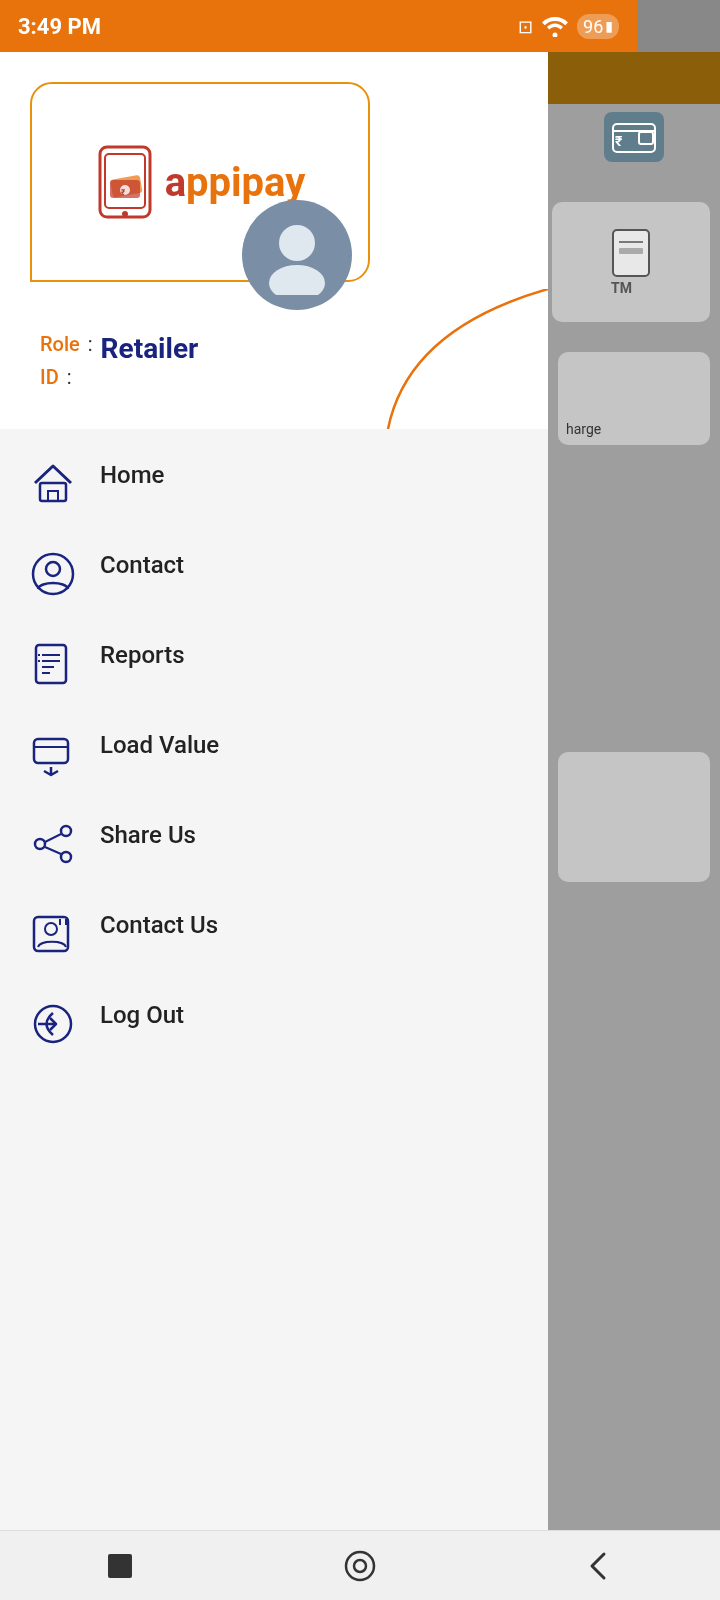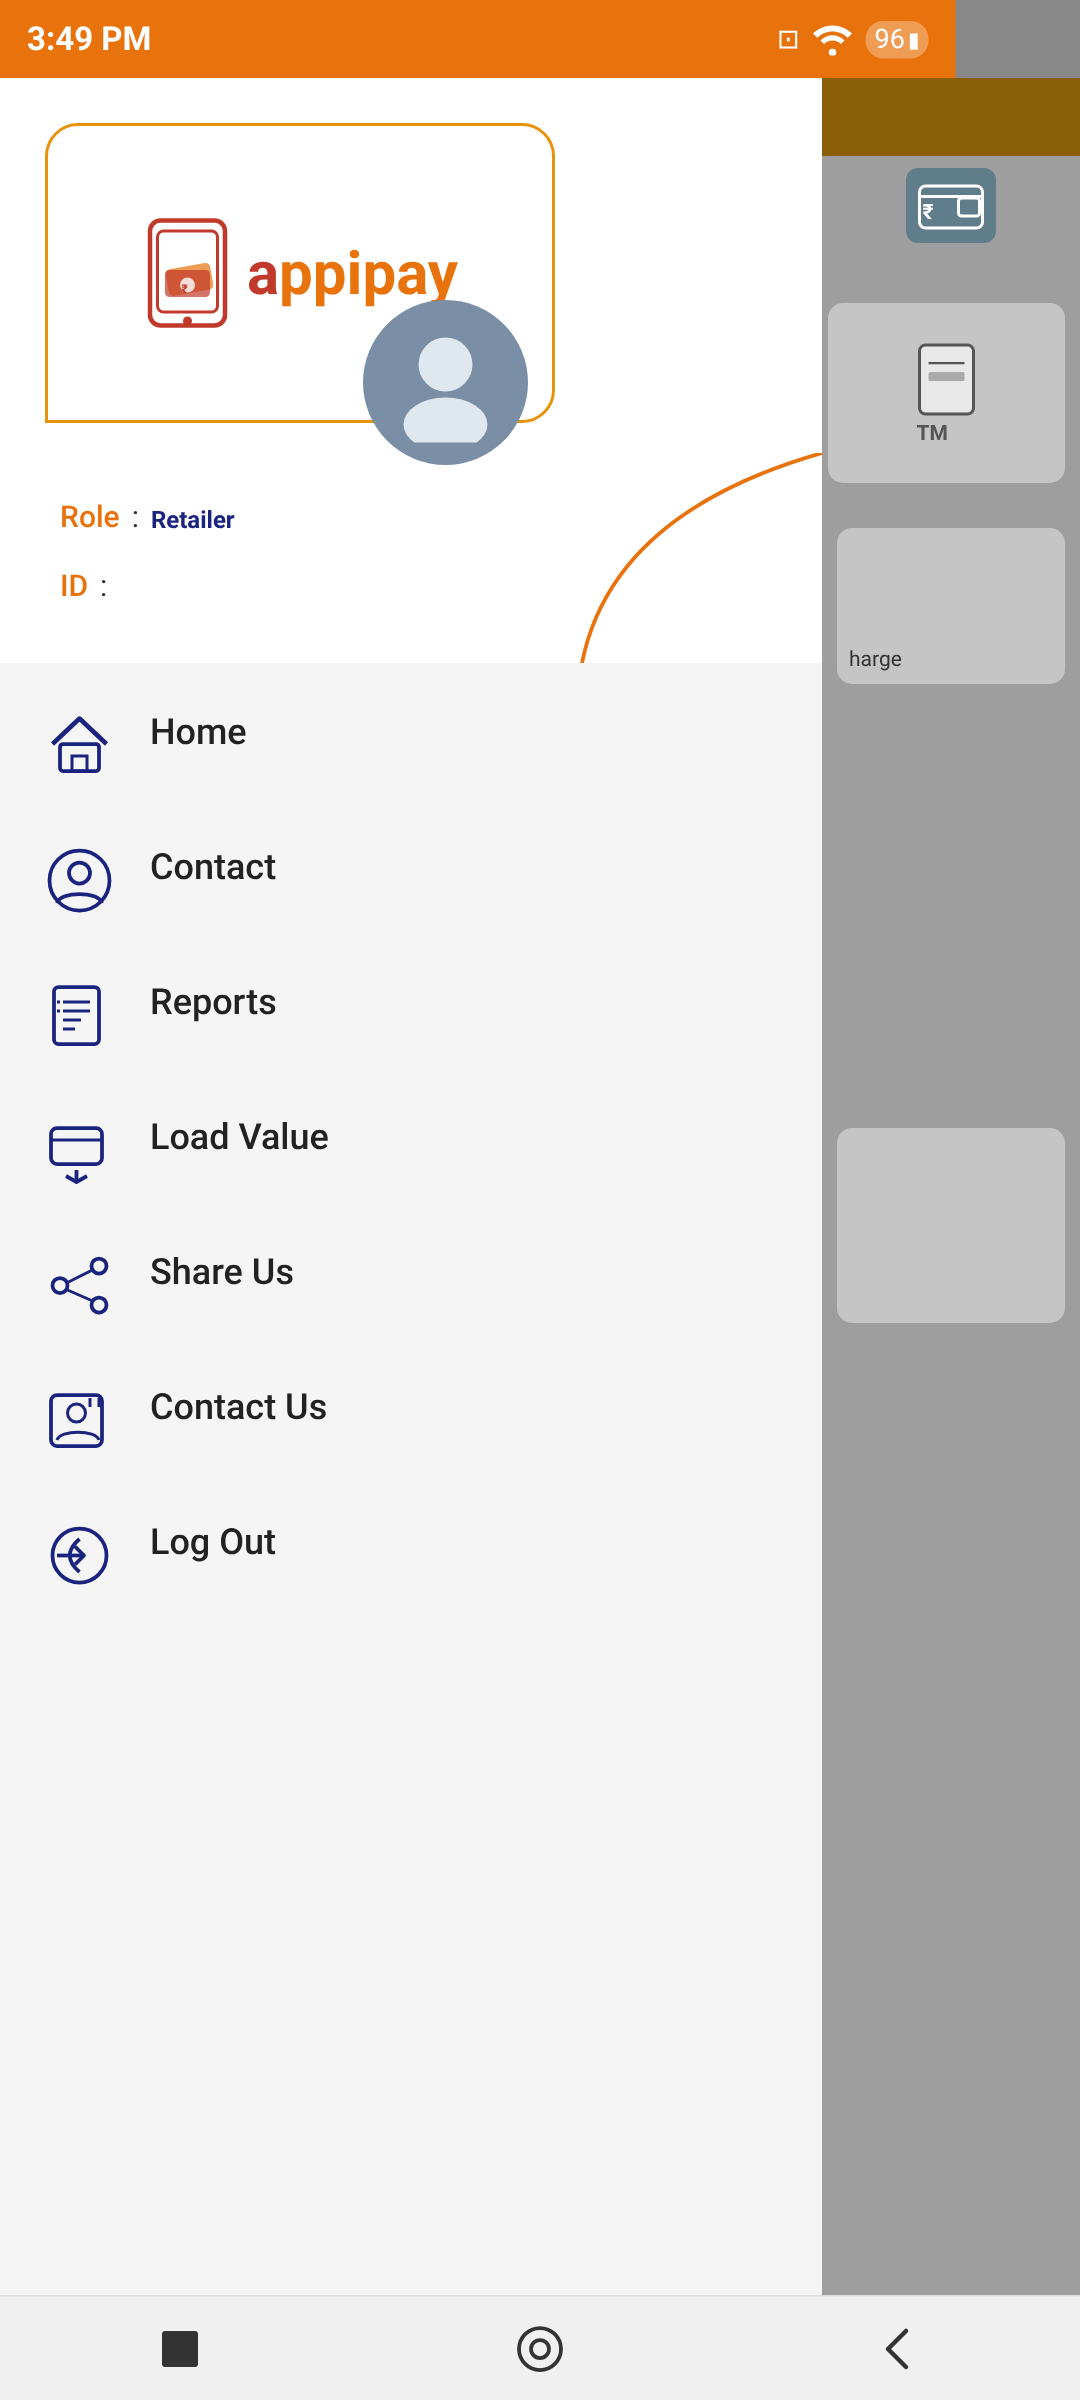--- a/index.html
+++ b/index.html
@@ -127,36 +127,36 @@
       width: 80px;
       height: 80px;
     }
 
     .role-info {
       margin-top: 50px;
       padding-left: 10px;
     }
     .role-row {
       display: flex;
-      align-items: flex-end;
+      align-items: flex-start;
       gap: 8px;
-      margin-bottom: 22px;
+      margin-bottom: 0;
     }
     .role-label {
       color: #E8720C;
       font-size: 20px;
       font-weight: 500;
     }
     .role-colon {
       color: #333;
       font-size: 20px;
     }
     .role-value {
       color: #1a237e;
-      font-size: 16px;
+      font-size: 28px;
       font-weight: 700;
     }
     .id-row {
       display: flex;
       align-items: center;
       gap: 8px;
     }
     .id-label {
       color: #E8720C;
       font-size: 20px;
@@ -246,21 +246,21 @@
       font-size: 16px;
       font-weight: bold;
       padding: 8px;
     }
 
     .bg-card2 {
       position: absolute;
       top: 300px;
       left: 10px;
       right: 10px;
-      height: 104px;
+      height: 93px;
       background: rgba(255,255,255,0.4);
       border-radius: 10px;
       display: flex;
       align-items: flex-end;
       padding: 8px;
     }
     .bg-card2-text {
       color: #333;
       font-size: 14px;
     }

